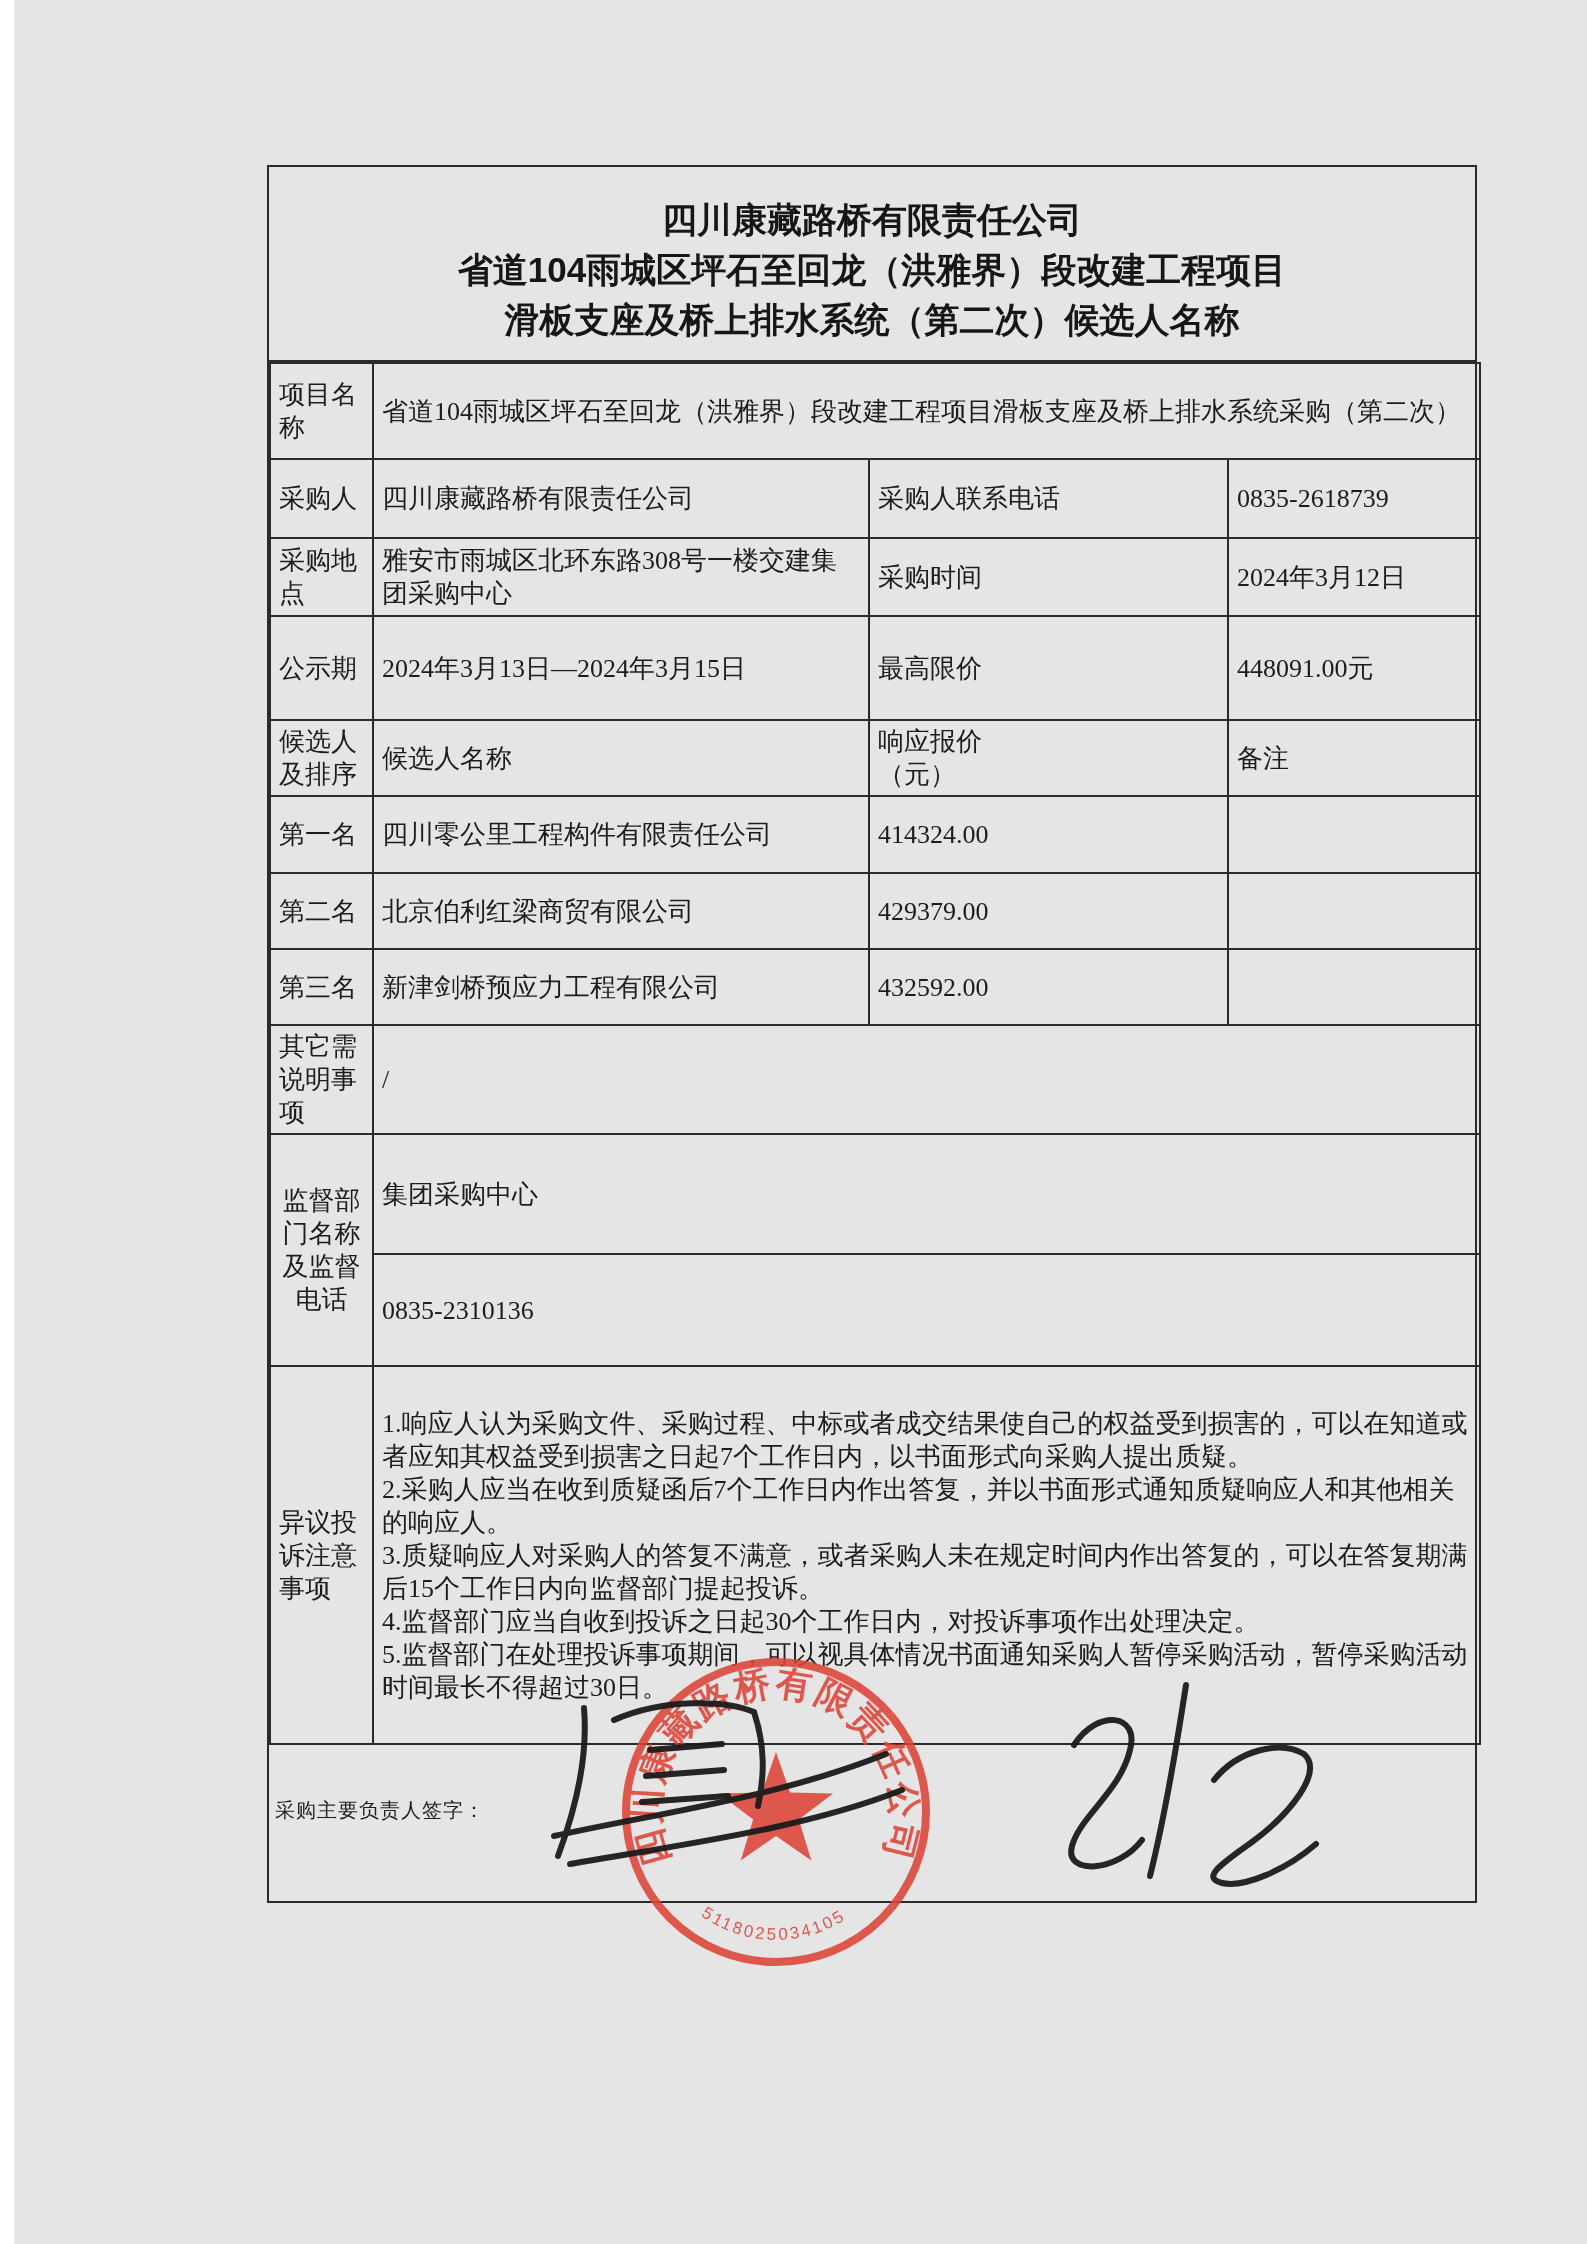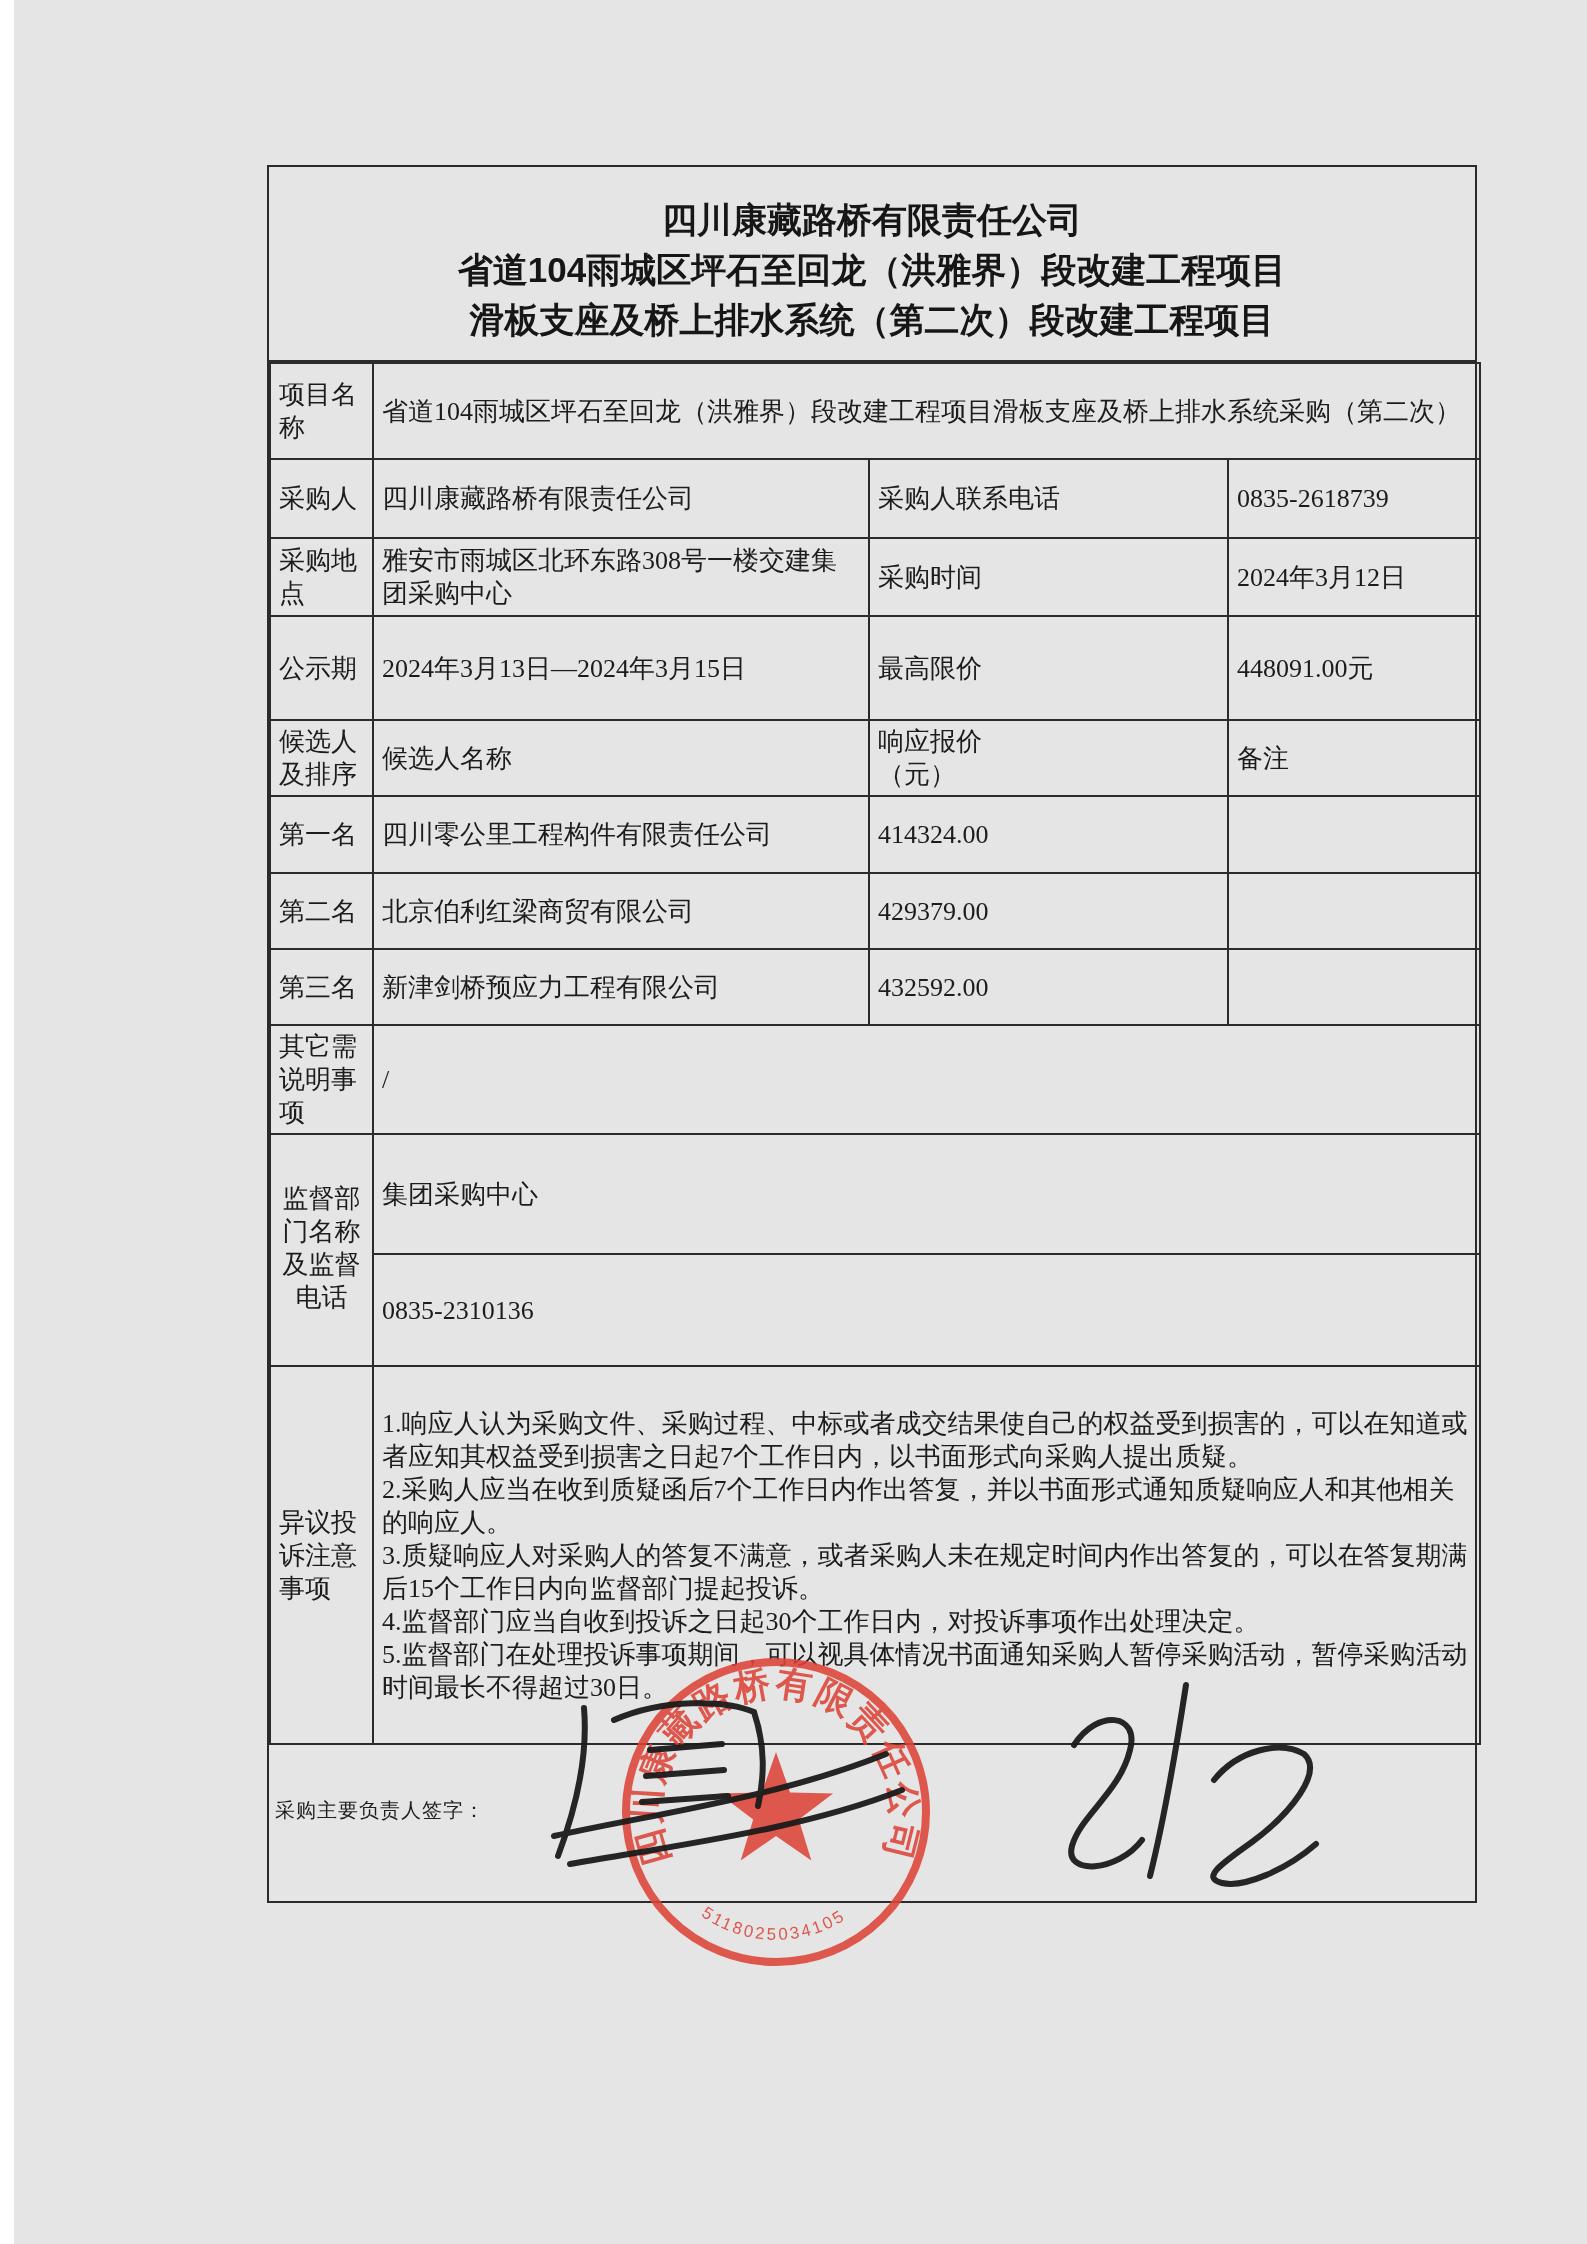--- a/index.html
+++ b/index.html
@@ -55,21 +55,21 @@
   td.lbl .w{display:inline-block;width:82px;}
   td.cen{text-align:left;}
   td.left{text-align:left;padding-left:14px;}
   td.note-cell{
     vertical-align:top;
     padding:16px 6px 10px 10px;
     line-height:40px;
     text-align:left;
   }
   td.note-cell p{margin:0;}
-  td.sup-lbl{text-align:center;line-height:34px;font-family:Liberation Mono, monospace;}
+  td.sup-lbl{text-align:center;line-height:34px;}
   .sign-row{
     height:156px;
     position:relative;
     font-size:20px;
   }
   .sign-label{
     position:absolute;
     left:6px;top:52px;
     letter-spacing:1px;
   }
@@ -92,21 +92,21 @@
 </head>
 <body>
 
 <div class="page">
 
   <div class="doc">
 
     <div class="title-block">
       <div>四川康藏路桥有限责任公司</div>
       <div>省道104雨城区坪石至回龙（洪雅界）段改建工程项目</div>
-      <div>滑板支座及桥上排水系统（第二次）段改建工程项目</div>
+      <div>滑板支座及桥上排水系统（第二次）候选人名称</div>
     </div>
 
     <table class="grid">
       <colgroup>
         <col style="width:103px">
           <col style="width:496px">
           <col style="width:359px">
           <col style="width:252px">
       </colgroup>
 

